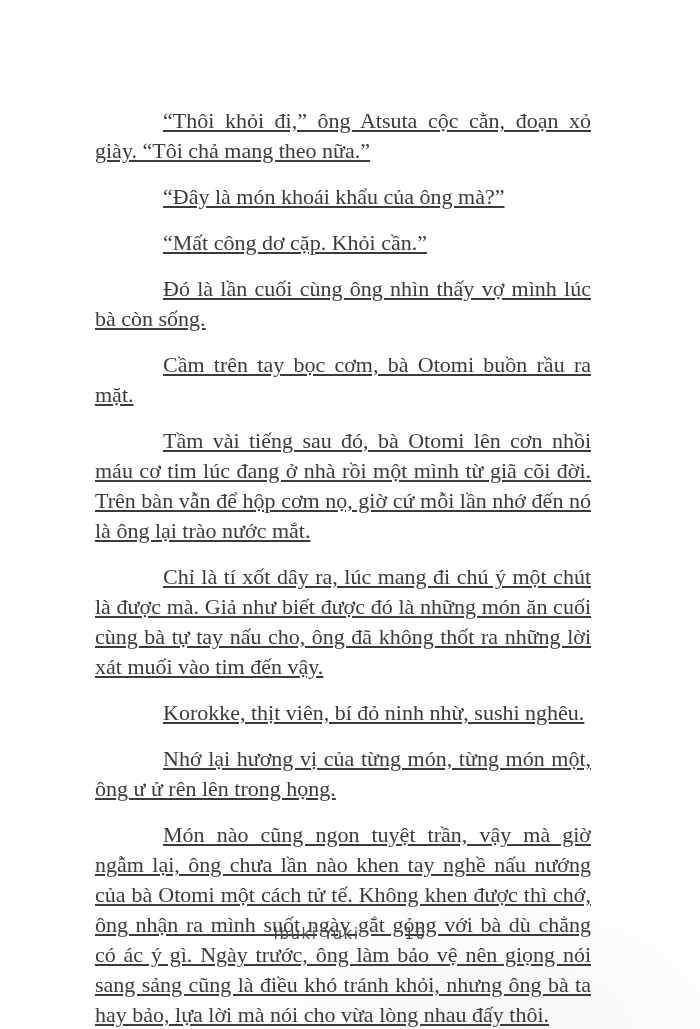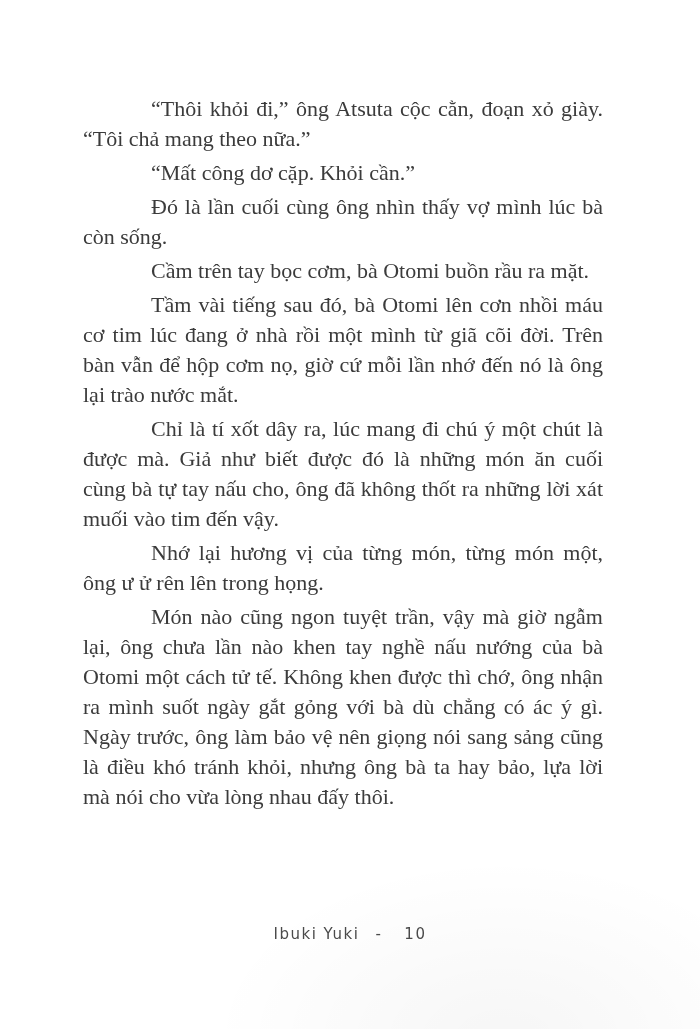--- a/index.html
+++ b/index.html
@@ -22,23 +22,24 @@
     top: 90px;
     width: 528px;
     font-family: "Liberation Serif", serif;
     font-size: 22px;
     line-height: 30px;
     color: #3b3b3b;
     text-align: justify;
     text-justify: inter-word;
   }
   .text-block p {
-    margin: 4px;
+    margin: 16px;
     padding: 0;
     text-indent: 68px;
+    text-decoration: underline;
   }
   .page-footer {
     position: absolute;
     left: 0;
     top: 925px;
     width: 700px;
     text-align: center;
     font-family: "DejaVu Sans", sans-serif;
     font-size: 15px;
     font-weight: 400;
@@ -54,25 +55,27 @@
     margin-left: 6px;
   }
 </style>
 </head>
 <body>
 
 <div class="page">
 
   <div class="text-block">
     <p>“Thôi khỏi đi,” ông Atsuta cộc cằn, đoạn xỏ giày. “Tôi chả mang theo nữa.”</p>
+    <p>“Đây là món khoái khẩu của ông mà?”</p>
     <p>“Mất công dơ cặp. Khỏi cần.”</p>
     <p>Đó là lần cuối cùng ông nhìn thấy vợ mình lúc bà còn sống.</p>
     <p>Cầm trên tay bọc cơm, bà Otomi buồn rầu ra mặt.</p>
     <p>Tầm vài tiếng sau đó, bà Otomi lên cơn nhồi máu cơ tim lúc đang ở nhà rồi một mình từ giã cõi đời. Trên bàn vẫn để hộp cơm nọ, giờ cứ mỗi lần nhớ đến nó là ông lại trào nước mắt.</p>
     <p>Chỉ là tí xốt dây ra, lúc mang đi chú ý một chút là được mà. Giả như biết được đó là những món ăn cuối cùng bà tự tay nấu cho, ông đã không thốt ra những lời xát muối vào tim đến vậy.</p>
+    <p>Korokke, thịt viên, bí đỏ ninh nhừ, sushi nghêu.</p>
     <p>Nhớ lại hương vị của từng món, từng món một, ông ư ử rên lên trong họng.</p>
     <p>Món nào cũng ngon tuyệt trần, vậy mà giờ ngẫm lại, ông chưa lần nào khen tay nghề nấu nướng của bà Otomi một cách tử tế. Không khen được thì chớ, ông nhận ra mình suốt ngày gắt gỏng với bà dù chẳng có ác ý gì. Ngày trước, ông làm bảo vệ nên giọng nói sang sảng cũng là điều khó tránh khỏi, nhưng ông bà ta hay bảo, lựa lời mà nói cho vừa lòng nhau đấy thôi.</p>
   </div>
 
   <div class="page-footer">
     <span>Ibuki Yuki</span><span class="sep">-</span><span class="num">10</span>
   </div>
 
 </div>
 

